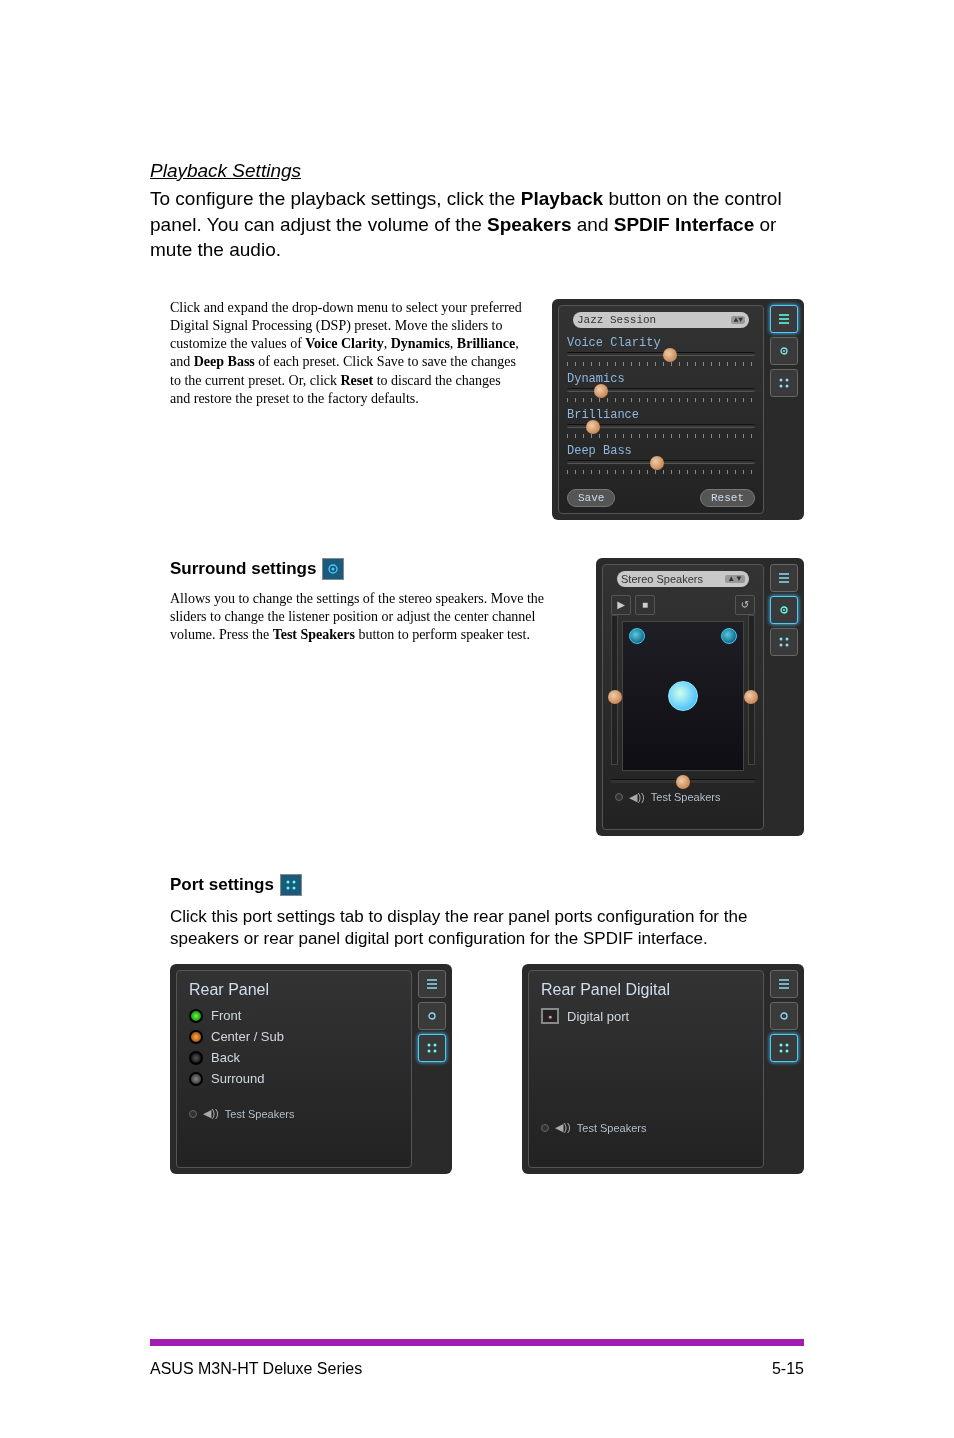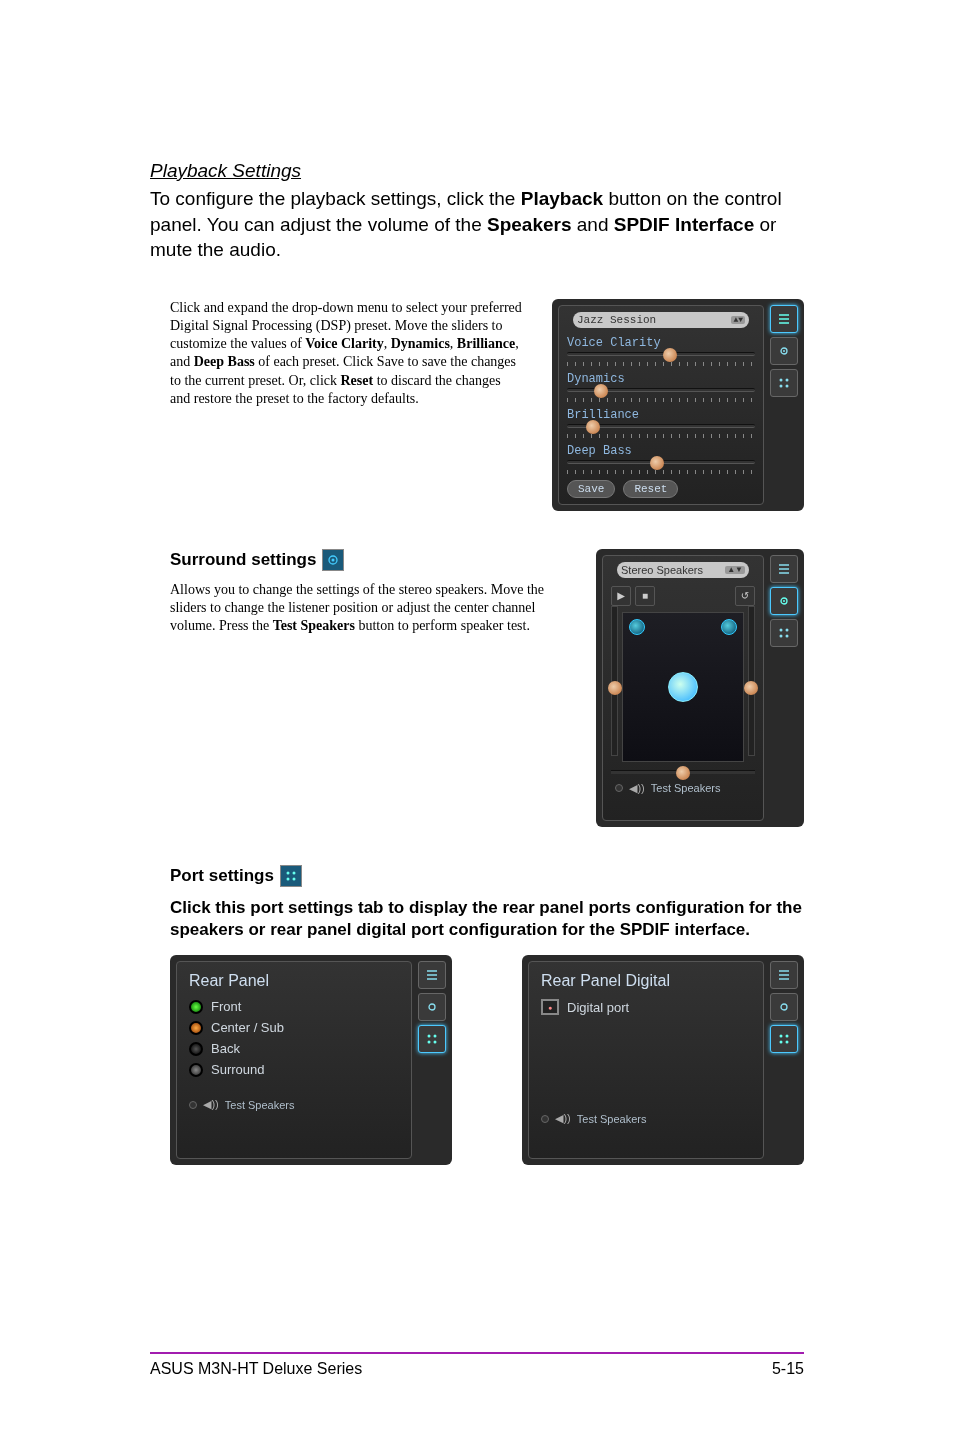--- a/index.html
+++ b/index.html
@@ -149,22 +149,22 @@
     top: -5px;
     width: 14px;
     height: 14px;
     background: radial-gradient(circle at 40% 40%, #eca, #c85 70%);
     border-radius: 50%;
     transform: translateX(-50%);
   }
   .preset-btns {
     display: flex;
     gap: 8px;
-    justify-content: flex-start;
-    margin-top: 6px;
+    justify-content: space-between;
+    margin-top: 15px;
   }
   .pill-btn {
     background: #555;
     color: #cde;
     font-size: 11px;
     padding: 2px 10px;
     border-radius: 10px;
     border: 1px solid #777;
   }
 
@@ -293,31 +293,30 @@
     display:inline-flex;align-items:center;justify-content:center;
     color:#f88;font-size:7px;
   }
 
   
   .footer {
     position: absolute;
     bottom: 60px;
     left: 150px;
     right: 150px;
-    border-top: 2px solid #a21caf;
-    padding-top: 6px;
+    border-top: 7px solid #a21caf;
+    padding-top: 14px;
     display: flex;
     justify-content: space-between;
     font-size: 16px;
   }
   .port-section-text{
     font-size:17px;
     line-height:1.3;
     padding-left:20px;
-    font-weight:bold;
   }
 </style>
 </head>
 <body>
 
 <div class="page">
   <div class="playback-heading">Playback Settings</div>
   <div class="playback-desc">
     <span>To configure the playback settings, click the </span><span class="bold">Playback</span><span> button on the control panel. You can adjust the volume of the </span><span class="bold">Speakers</span><span> and </span><span class="bold">SPDIF Interface</span><span> or mute the audio.</span>
   </div>

